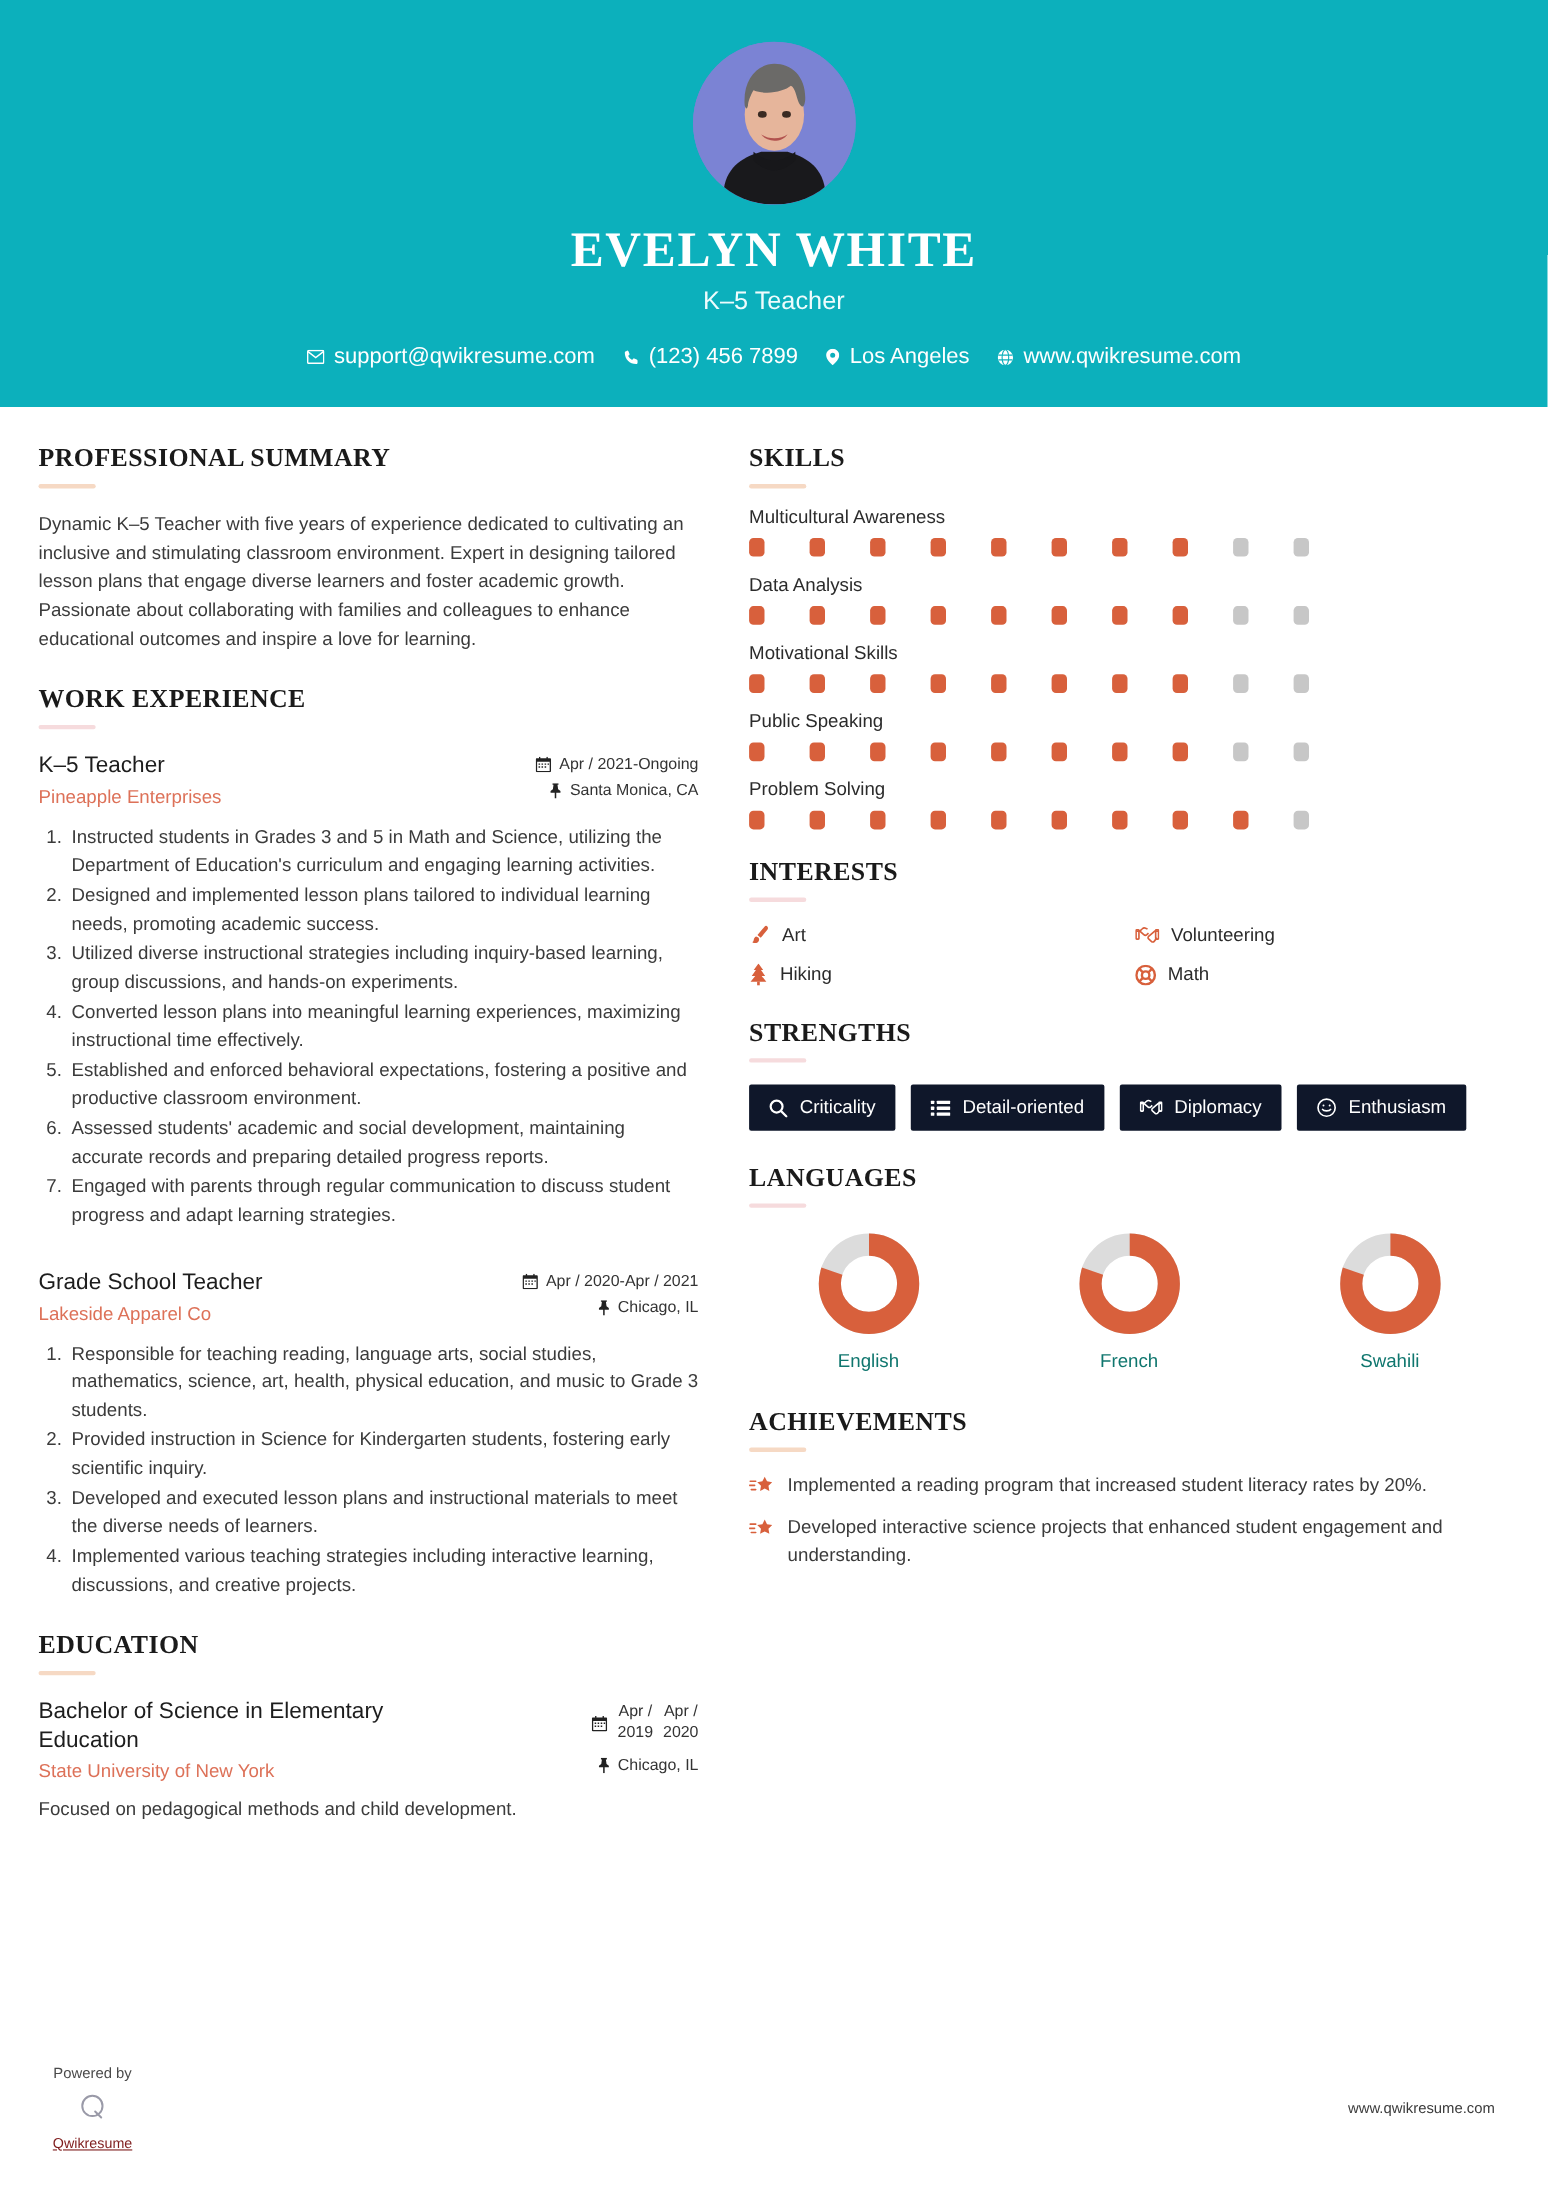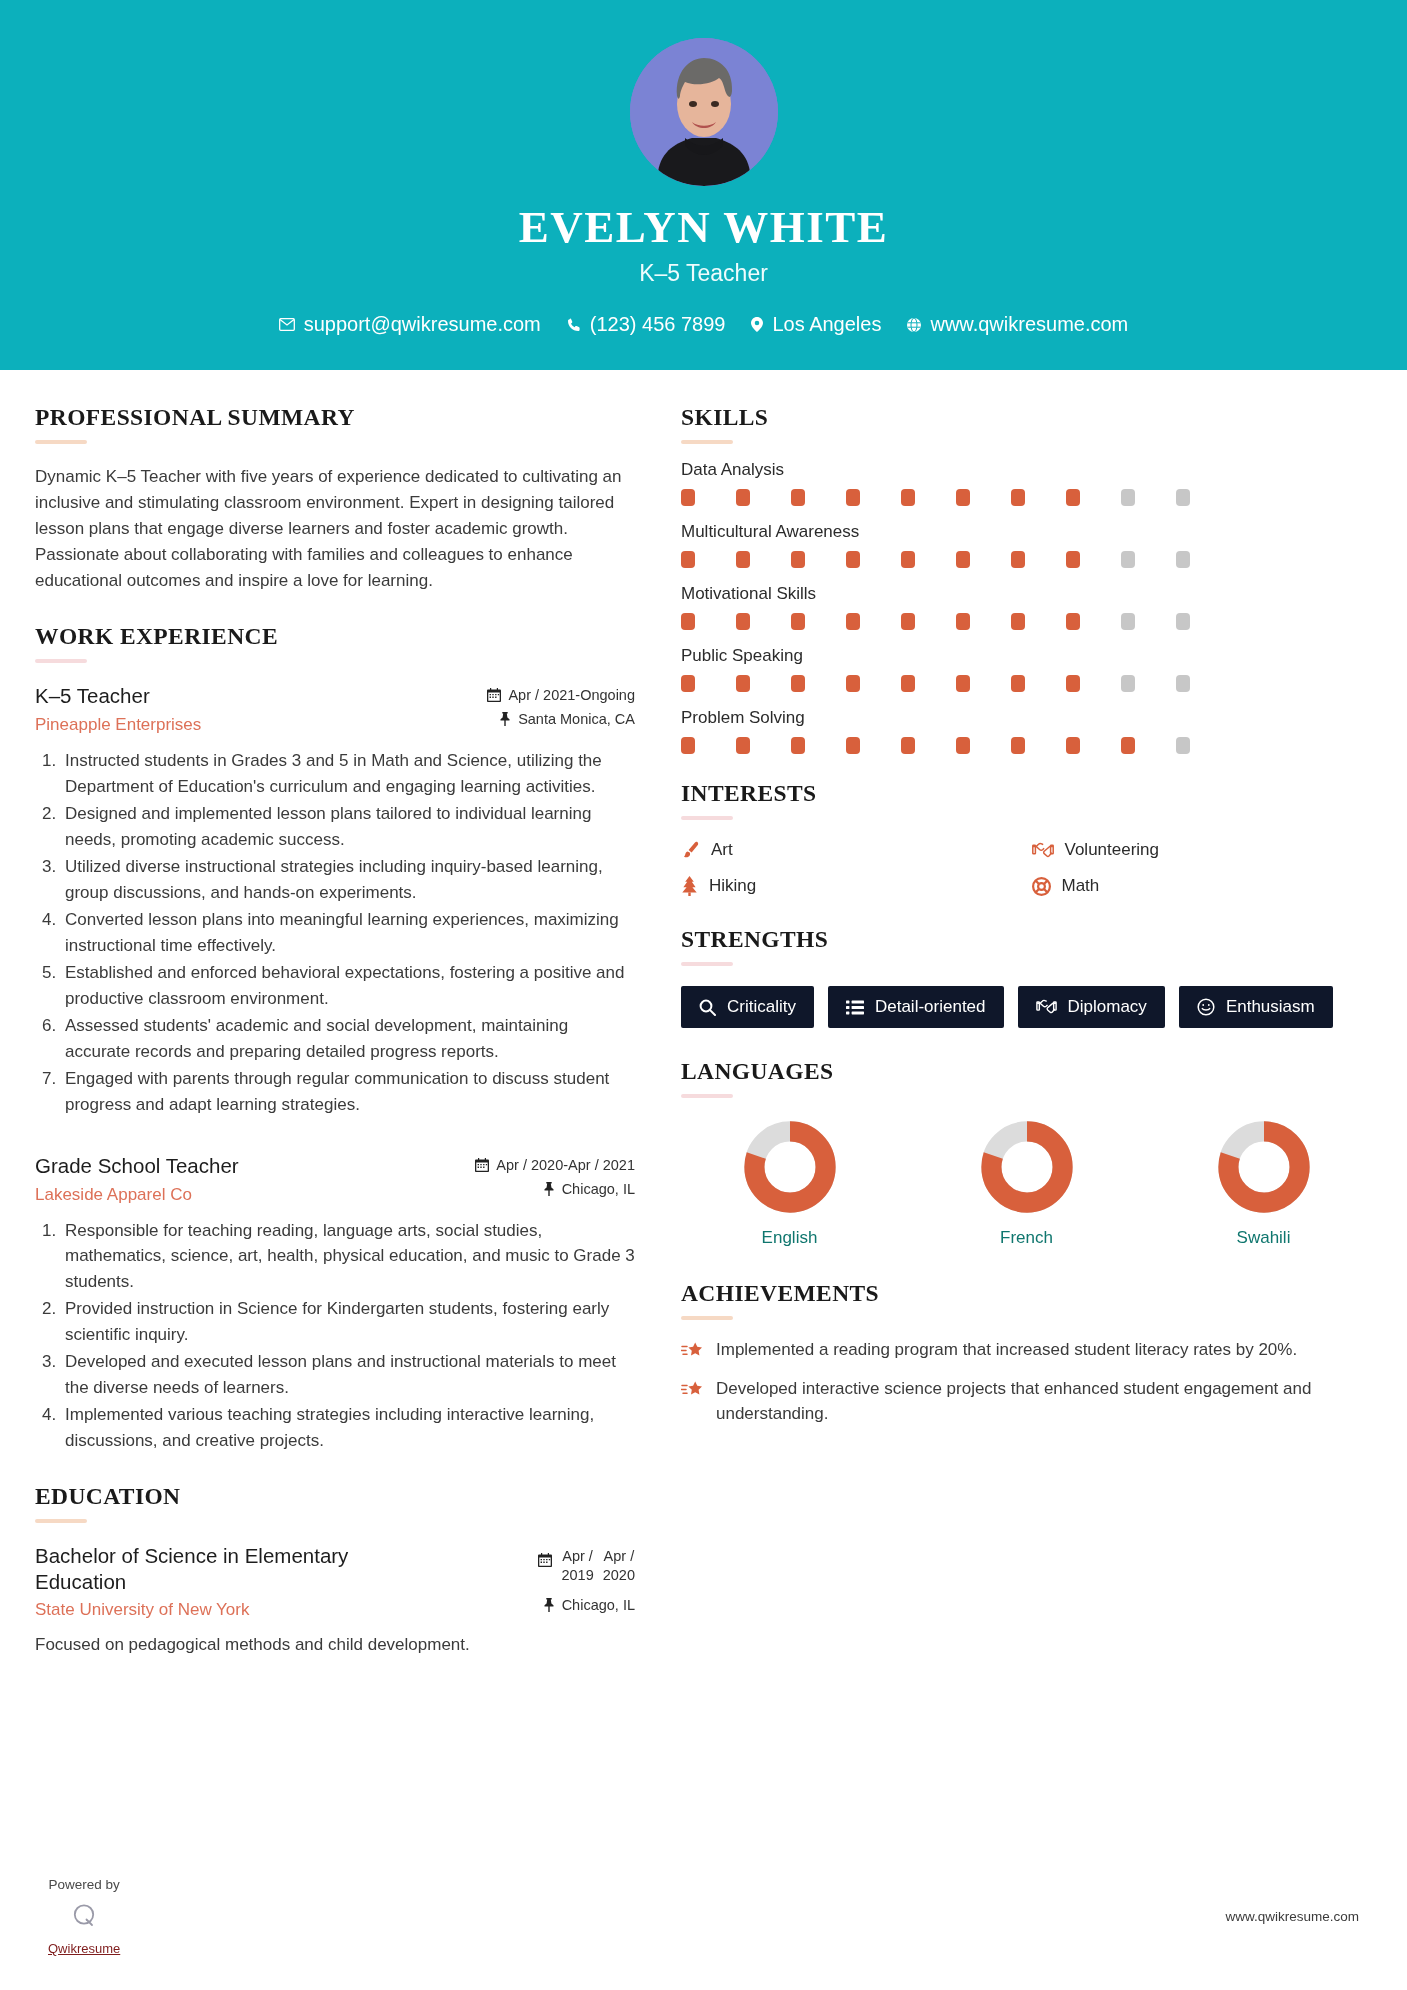--- a/index.html
+++ b/index.html
@@ -154,21 +154,21 @@
     color: #333333;
     white-space: nowrap;
   }
 
   .meta-line + .meta-line { margin-top: 8px; }
 
   .meta-line svg { display: block; flex: 0 0 auto; }
 
   .edu-dates {
     display: flex;
-    align-items: flex-start;
+    align-items: center;
     justify-content: flex-end;
     gap: 9px;
     font-size: 14.5px;
     color: #333333;
   }
 
   .edu-date-col { text-align: center; line-height: 1.3; }
 
   .bullets {
     margin: 13px 0 0 0;
@@ -513,36 +513,36 @@
     </div>
   </div>
 
   <div class="col-right">
 
     <div class="sec-block">
       <div class="sec-title">SKILLS</div>
       <div class="sec-rule"></div>
 
       <div class="skill">
+        <div class="skill-name">Multicultural Awareness</div>
+        <div class="dots">
+            <span class="dot on"></span>
+            <span class="dot on"></span>
+            <span class="dot on"></span>
+            <span class="dot on"></span>
+            <span class="dot on"></span>
+            <span class="dot on"></span>
+            <span class="dot on"></span>
+            <span class="dot on"></span>
+            <span class="dot"></span>
+            <span class="dot"></span>
+          </div>
+      </div>
+      <div class="skill">
         <div class="skill-name">Data Analysis</div>
-        <div class="dots">
-            <span class="dot on"></span>
-            <span class="dot on"></span>
-            <span class="dot on"></span>
-            <span class="dot on"></span>
-            <span class="dot on"></span>
-            <span class="dot on"></span>
-            <span class="dot on"></span>
-            <span class="dot on"></span>
-            <span class="dot"></span>
-            <span class="dot"></span>
-          </div>
-      </div>
-      <div class="skill">
-        <div class="skill-name">Multicultural Awareness</div>
         <div class="dots">
             <span class="dot on"></span>
             <span class="dot on"></span>
             <span class="dot on"></span>
             <span class="dot on"></span>
             <span class="dot on"></span>
             <span class="dot on"></span>
             <span class="dot on"></span>
             <span class="dot on"></span>
             <span class="dot"></span>

